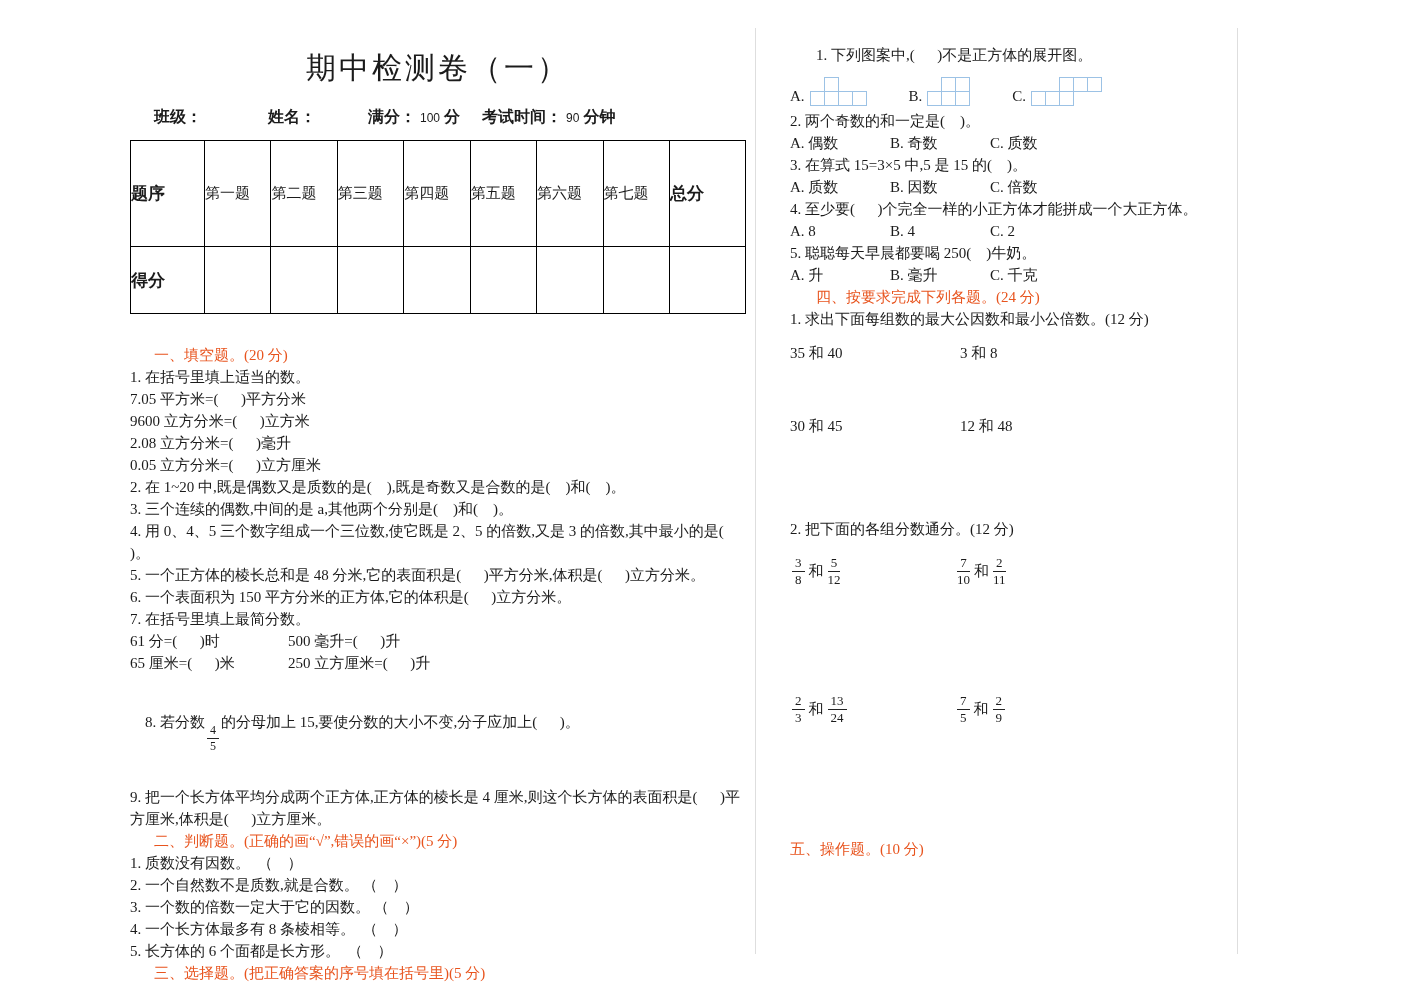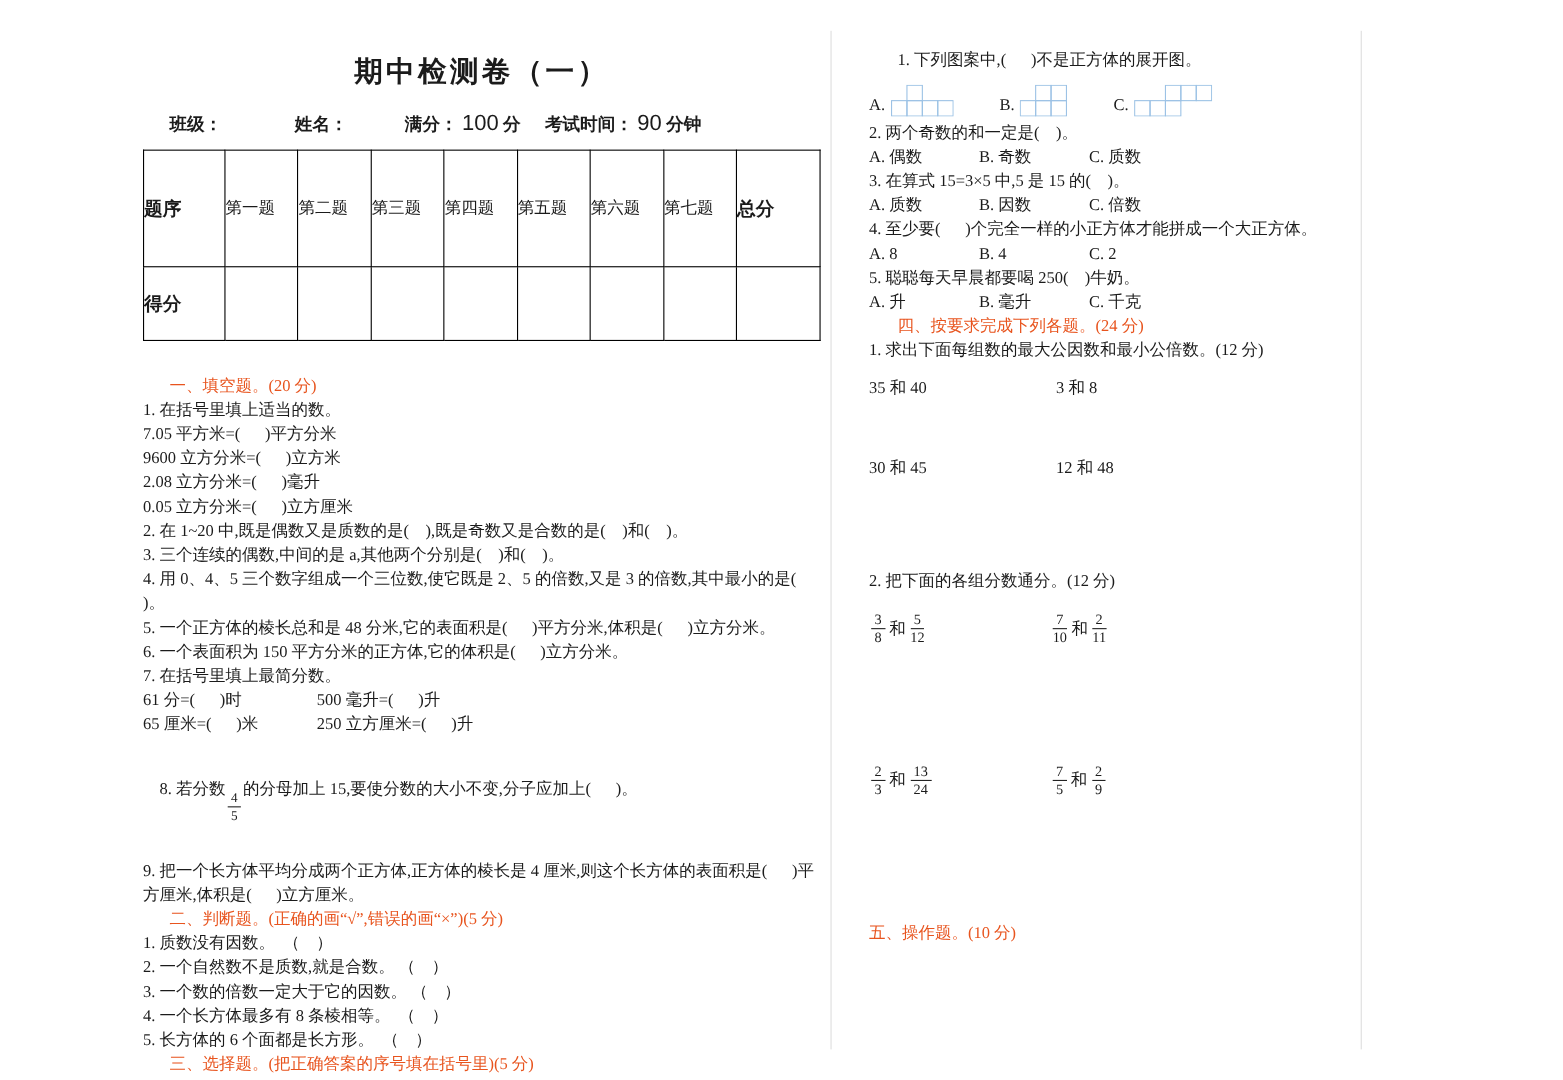--- a/index.html
+++ b/index.html
@@ -13,27 +13,27 @@
     position:relative;
     overflow:hidden;
   }
   .divider { position:absolute; top:28px; bottom:28px; width:1px; background:#dedede; }
   .divider-mid { left:755px; }
   .divider-right { left:1237px; }
 
   .col-left  { position:absolute; left:130px; top:48px;  width:616px; }
   .col-right { position:absolute; left:790px; top:44px;  width:448px; }
 
-  .title { font-size:26px; font-weight:700; text-align:center; letter-spacing:3px; margin-bottom:18px; }
+  .title { font-size:30px; font-weight:400; text-align:center; letter-spacing:3px; margin-bottom:18px; }
 
   .info-row { display:flex; align-items:baseline; font-weight:700; font-size:16px; padding-left:24px; margin-bottom:12px; }
   .gap-a { margin-right:66px; }
   .gap-b { margin-right:52px; }
   .gap-c { margin-right:22px; }
-  .big-num { font-family:"Liberation Sans","DejaVu Sans",sans-serif; font-size:20px; font-weight:400; padding:0 4px; }
+  .big-num { font-family:"Liberation Sans","DejaVu Sans",sans-serif; font-size:12px; font-weight:400; padding:0 4px; }
 
   table.score-table { border-collapse:collapse; width:616px; table-layout:fixed; margin-bottom:30px; }
   .score-table td { border:1.5px solid #000; vertical-align:middle; font-size:15px; }
   .score-table col.c-first { width:74px; }
   .score-table col.c-last  { width:76px; }
   .score-table tr.r1 td { height:106px; }
   .score-table tr.r2 td { height:67px; }
   .score-table td.hd { font-weight:700; font-size:17px; }
 
   .line { line-height:22px; white-space:pre-wrap; }

